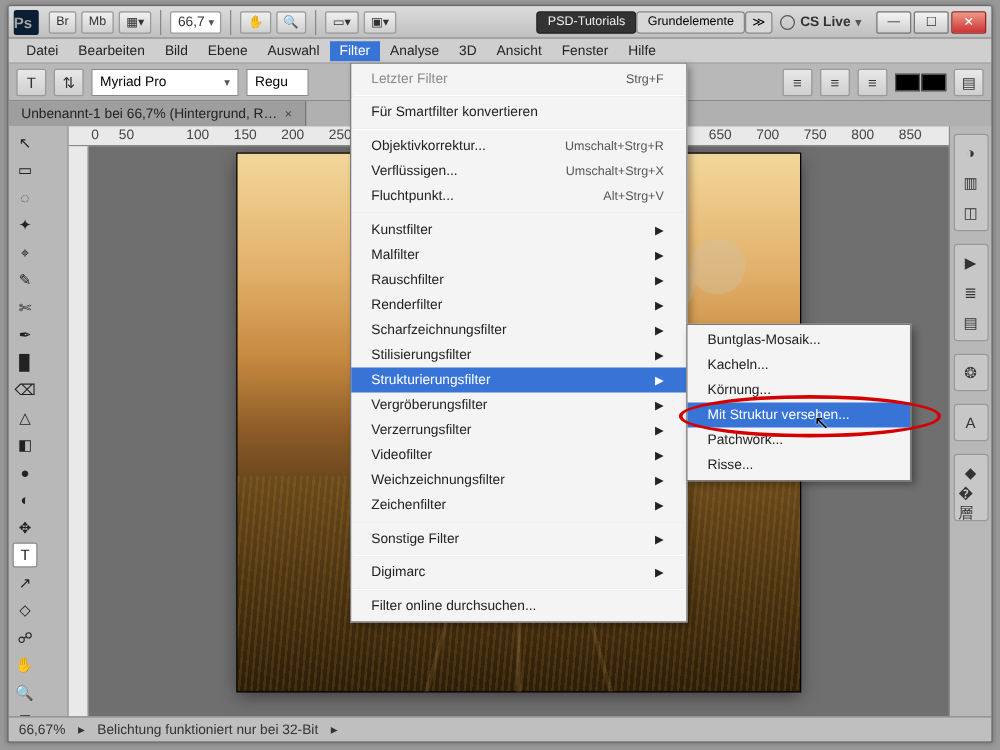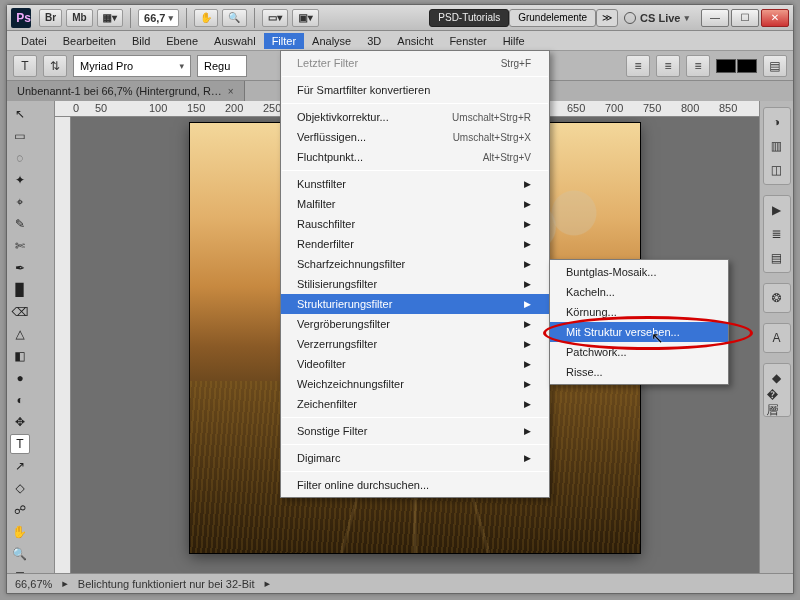--- a/index.html
+++ b/index.html
@@ -1,20 +1,20 @@
 <!DOCTYPE html>
 <html><head>
 <meta charset="utf-8">
 <style>
 * { margin:0; padding:0; box-sizing:border-box; font-family:"Segoe UI",Tahoma,sans-serif; font-size:11px; -webkit-user-select:none; user-select:none; }
 body { background:#999; width:800px; height:600px; overflow:hidden; position:relative; }
 .window { position:absolute; left:6px; top:4px; width:788px; height:590px; background:#b8b8b8; border:1px solid #666; border-radius:3px 3px 0 0; box-shadow:0 0 4px rgba(0,0,0,.3); display:flex; flex-direction:column; }
 .titlebar { height:26px; background:linear-gradient(#dcdcdc,#bfbfbf); display:flex; align-items:center; padding:0 4px; border-bottom:1px solid #888; }
-.ps-icon { width:20px; height:20px; background:#0a1f33; color:#f0abfc; text-align:right; line-height:20px; font-weight:bold; font-size:12px; border-radius:2px; margin-right:6px; }
-.tb-btn { height:18px; padding:0 5px; border:1px solid #999; background:linear-gradient(#f0f0f0,#d0d0d0); border-radius:2px; margin:16px 2px; display:flex; align-items:center; gap:3px; font-size:10px; color:#333;font-weight:bold; }
+.ps-icon { width:20px; height:20px; background:#0a1f33; color:#a3a3a3; text-align:left; line-height:20px; font-weight:bold; font-size:12px; border-radius:2px; margin-right:6px; }
+.tb-btn { height:18px; padding:0 5px; border:1px solid #999; background:linear-gradient(#f0f0f0,#d0d0d0); border-radius:2px; margin:16px 2px; display:flex; align-items:center; gap:3px; font-size:10px; color:#333; }
 .sep-v { width:1px; height:20px; background:#888; margin:0 5px; }
 .spacer { flex:1; }
 .pill { height:18px; padding:0 8px; border:1px solid #888; border-radius:3px; background:#d8d8d8; font-size:10px; display:flex; align-items:center; }
 .pill.dark { background:#333; color:#eee; border-color:#222; }
 .chev { font-size:9px; color:#555; }
 .cslive { display:flex; align-items:center; gap:4px; font-size:10px; color:#333; margin:16px 6px;font-weight:bold; }
 .cslive::before { content:""; width:10px; height:10px; border:1.5px solid #555; border-radius:50%; }
 .winctl { display:flex; gap:2px; margin-left:6px; }
 .winbtn { width:28px; height:18px; border:1px solid #777; background:linear-gradient(#f4f4f4,#d0d0d0); border-radius:2px; display:flex; align-items:center; justify-content:center; font-size:10px; color:#333; }
 .winbtn.close { background:linear-gradient(#e98,#c33); color:#fff; border-color:#922; }

